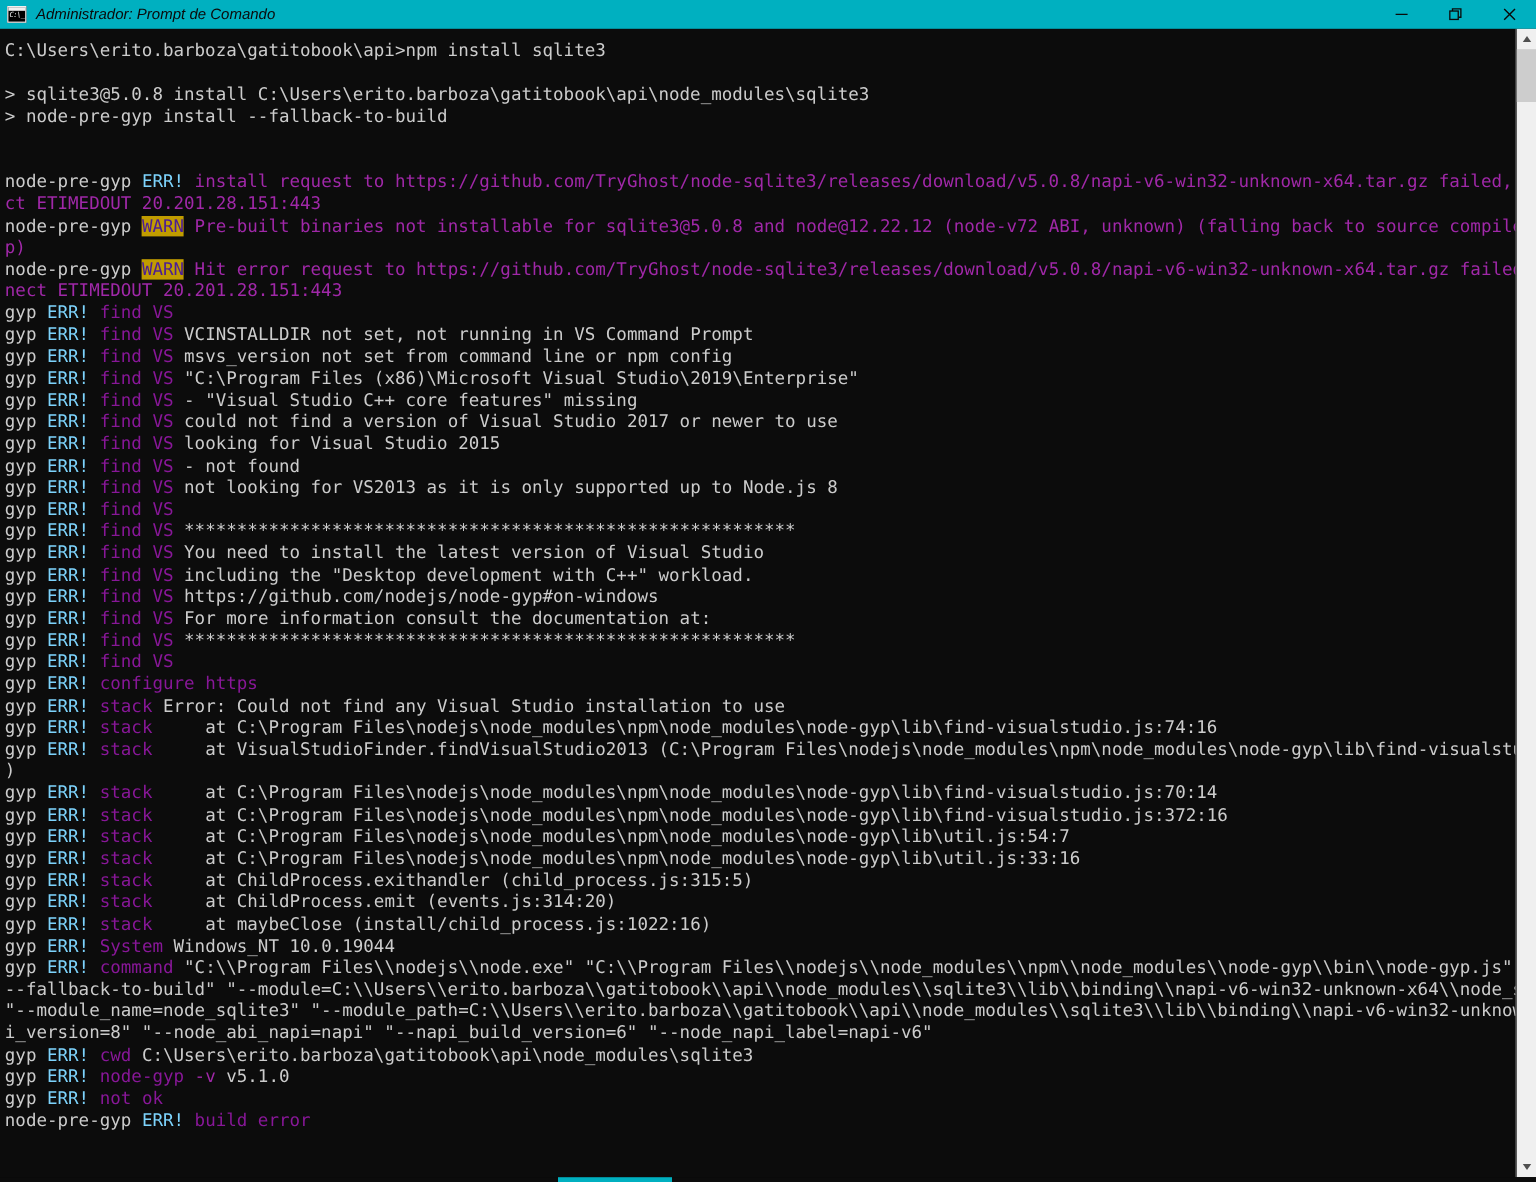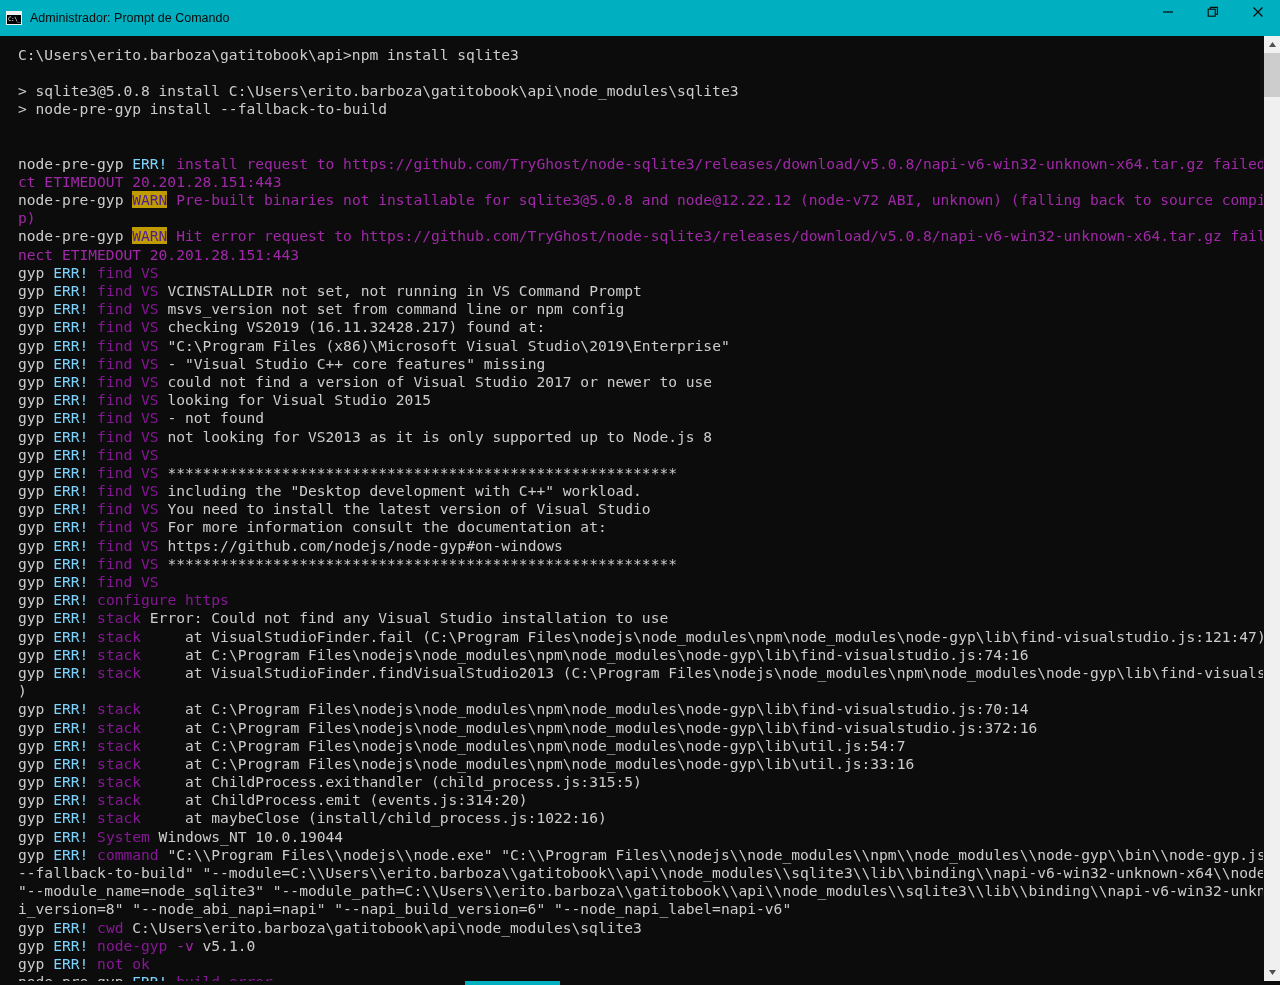--- a/index.html
+++ b/index.html
@@ -12,26 +12,27 @@
     font-family: "DejaVu Sans Mono", monospace;
   }
   #window {
     width: 1280px; height: 985px;
     position: relative;
     display: flex; flex-direction: column;
     background: #0c0c0c;
   }
   
   #titlebar {
-    height: 36px; min-height: 24px;
+    height: 24px; min-height: 24px;
     background: #00b0c0;
     display: flex; align-items: center;
     color: #000;
     user-select: none;
     position: relative;
+    font-style: italic;
   }
   #title-icon {
     width: 16px; height: 14px;
     margin-left: 6px; margin-right: 8px;
     background: #000;
     border: 1px solid #f0f0f0;
     position: relative;
     flex: 0 0 auto;
   }
   #title-icon::before {
@@ -76,21 +77,21 @@
     background: #0c0c0c;
   }
   #console-inner { padding: 10px 0 0 0; }
   .line {
     font-family: "DejaVu Sans Mono", monospace;
     font-size: 14.6px;
     line-height: 18.2px;
     white-space: pre;
     color: #cccccc;
     height: 18.2px;
-    padding-left: 18px;
+    padding-left: 4px;
   }
   .line.blank { color: transparent; }
   .w  { color: #cccccc; }   
   .r  { color: #7dd3fc; }   
   .m  { color: #881798; }   
   .m2 { color: #a028a8; }   
   .warn {
     background: #c19c00;
     color: #4c1d95;
   }
@@ -176,38 +177,36 @@
           <div class="line blank"> </div>
           <div class="line"><span class="w">node-pre-gyp </span><span class="r">ERR! </span><span class="m2">install request to https://github.com/TryGhost/node-sqlite3/releases/download/v5.0.8/napi-v6-win32-unknown-x64.tar.gz failed, reason: conne</span></div>
           <div class="line"><span class="m2">ct ETIMEDOUT 20.201.28.151:443</span></div>
           <div class="line"><span class="w">node-pre-gyp </span><span class="warn">WARN</span><span class="m2"> Pre-built binaries not installable for sqlite3@5.0.8 and node@12.22.12 (node-v72 ABI, unknown) (falling back to source compile with node-gy</span></div>
           <div class="line"><span class="m2">p)</span></div>
           <div class="line"><span class="w">node-pre-gyp </span><span class="warn">WARN</span><span class="m2"> Hit error request to https://github.com/TryGhost/node-sqlite3/releases/download/v5.0.8/napi-v6-win32-unknown-x64.tar.gz failed, reason: con</span></div>
           <div class="line"><span class="m2">nect ETIMEDOUT 20.201.28.151:443</span></div>
           <div class="line"><span class="w">gyp </span><span class="r">ERR! </span><span class="m">find VS</span></div>
           <div class="line"><span class="w">gyp </span><span class="r">ERR! </span><span class="m">find VS</span><span class="w"> VCINSTALLDIR not set, not running in VS Command Prompt</span></div>
           <div class="line"><span class="w">gyp </span><span class="r">ERR! </span><span class="m">find VS</span><span class="w"> msvs_version not set from command line or npm config</span></div>
-          <div class="line"><span class="w">gyp </span><span class="r">ERR! </span><span class="m">find VS</span><span class="w"> checking VS2019 (16.11.32428.217) found at:</span></div>
           <div class="line"><span class="w">gyp </span><span class="r">ERR! </span><span class="m">find VS</span><span class="w"> "C:\Program Files (x86)\Microsoft Visual Studio\2019\Enterprise"</span></div>
           <div class="line"><span class="w">gyp </span><span class="r">ERR! </span><span class="m">find VS</span><span class="w"> - "Visual Studio C++ core features" missing</span></div>
           <div class="line"><span class="w">gyp </span><span class="r">ERR! </span><span class="m">find VS</span><span class="w"> could not find a version of Visual Studio 2017 or newer to use</span></div>
           <div class="line"><span class="w">gyp </span><span class="r">ERR! </span><span class="m">find VS</span><span class="w"> looking for Visual Studio 2015</span></div>
           <div class="line"><span class="w">gyp </span><span class="r">ERR! </span><span class="m">find VS</span><span class="w"> - not found</span></div>
           <div class="line"><span class="w">gyp </span><span class="r">ERR! </span><span class="m">find VS</span><span class="w"> not looking for VS2013 as it is only supported up to Node.js 8</span></div>
           <div class="line"><span class="w">gyp </span><span class="r">ERR! </span><span class="m">find VS</span></div>
           <div class="line"><span class="w">gyp </span><span class="r">ERR! </span><span class="m">find VS</span><span class="w"> **********************************************************</span></div>
+          <div class="line"><span class="w">gyp </span><span class="r">ERR! </span><span class="m">find VS</span><span class="w"> You need to install the latest version of Visual Studio</span></div>
           <div class="line"><span class="w">gyp </span><span class="r">ERR! </span><span class="m">find VS</span><span class="w"> including the "Desktop development with C++" workload.</span></div>
-          <div class="line"><span class="w">gyp </span><span class="r">ERR! </span><span class="m">find VS</span><span class="w"> You need to install the latest version of Visual Studio</span></div>
+          <div class="line"><span class="w">gyp </span><span class="r">ERR! </span><span class="m">find VS</span><span class="w"> https://github.com/nodejs/node-gyp#on-windows</span></div>
           <div class="line"><span class="w">gyp </span><span class="r">ERR! </span><span class="m">find VS</span><span class="w"> For more information consult the documentation at:</span></div>
-          <div class="line"><span class="w">gyp </span><span class="r">ERR! </span><span class="m">find VS</span><span class="w"> https://github.com/nodejs/node-gyp#on-windows</span></div>
           <div class="line"><span class="w">gyp </span><span class="r">ERR! </span><span class="m">find VS</span><span class="w"> **********************************************************</span></div>
           <div class="line"><span class="w">gyp </span><span class="r">ERR! </span><span class="m">find VS</span></div>
           <div class="line"><span class="w">gyp </span><span class="r">ERR! </span><span class="m">configure https</span></div>
           <div class="line"><span class="w">gyp </span><span class="r">ERR! </span><span class="m">stack</span><span class="w"> Error: Could not find any Visual Studio installation to use</span></div>
-          <div class="line"><span class="w">gyp </span><span class="r">ERR! </span><span class="m">stack</span><span class="w">     at VisualStudioFinder.fail (C:\Program Files\nodejs\node_modules\npm\node_modules\node-gyp\lib\find-visualstudio.js:121:47)</span></div>
           <div class="line"><span class="w">gyp </span><span class="r">ERR! </span><span class="m">stack</span><span class="w">     at C:\Program Files\nodejs\node_modules\npm\node_modules\node-gyp\lib\find-visualstudio.js:74:16</span></div>
           <div class="line"><span class="w">gyp </span><span class="r">ERR! </span><span class="m">stack</span><span class="w">     at VisualStudioFinder.findVisualStudio2013 (C:\Program Files\nodejs\node_modules\npm\node_modules\node-gyp\lib\find-visualstudio.js:351:14</span></div>
           <div class="line"><span class="w">)</span></div>
           <div class="line"><span class="w">gyp </span><span class="r">ERR! </span><span class="m">stack</span><span class="w">     at C:\Program Files\nodejs\node_modules\npm\node_modules\node-gyp\lib\find-visualstudio.js:70:14</span></div>
           <div class="line"><span class="w">gyp </span><span class="r">ERR! </span><span class="m">stack</span><span class="w">     at C:\Program Files\nodejs\node_modules\npm\node_modules\node-gyp\lib\find-visualstudio.js:372:16</span></div>
           <div class="line"><span class="w">gyp </span><span class="r">ERR! </span><span class="m">stack</span><span class="w">     at C:\Program Files\nodejs\node_modules\npm\node_modules\node-gyp\lib\util.js:54:7</span></div>
           <div class="line"><span class="w">gyp </span><span class="r">ERR! </span><span class="m">stack</span><span class="w">     at C:\Program Files\nodejs\node_modules\npm\node_modules\node-gyp\lib\util.js:33:16</span></div>
           <div class="line"><span class="w">gyp </span><span class="r">ERR! </span><span class="m">stack</span><span class="w">     at ChildProcess.exithandler (child_process.js:315:5)</span></div>
           <div class="line"><span class="w">gyp </span><span class="r">ERR! </span><span class="m">stack</span><span class="w">     at ChildProcess.emit (events.js:314:20)</span></div>
           <div class="line"><span class="w">gyp </span><span class="r">ERR! </span><span class="m">stack</span><span class="w">     at maybeClose (install/child_process.js:1022:16)</span></div>

